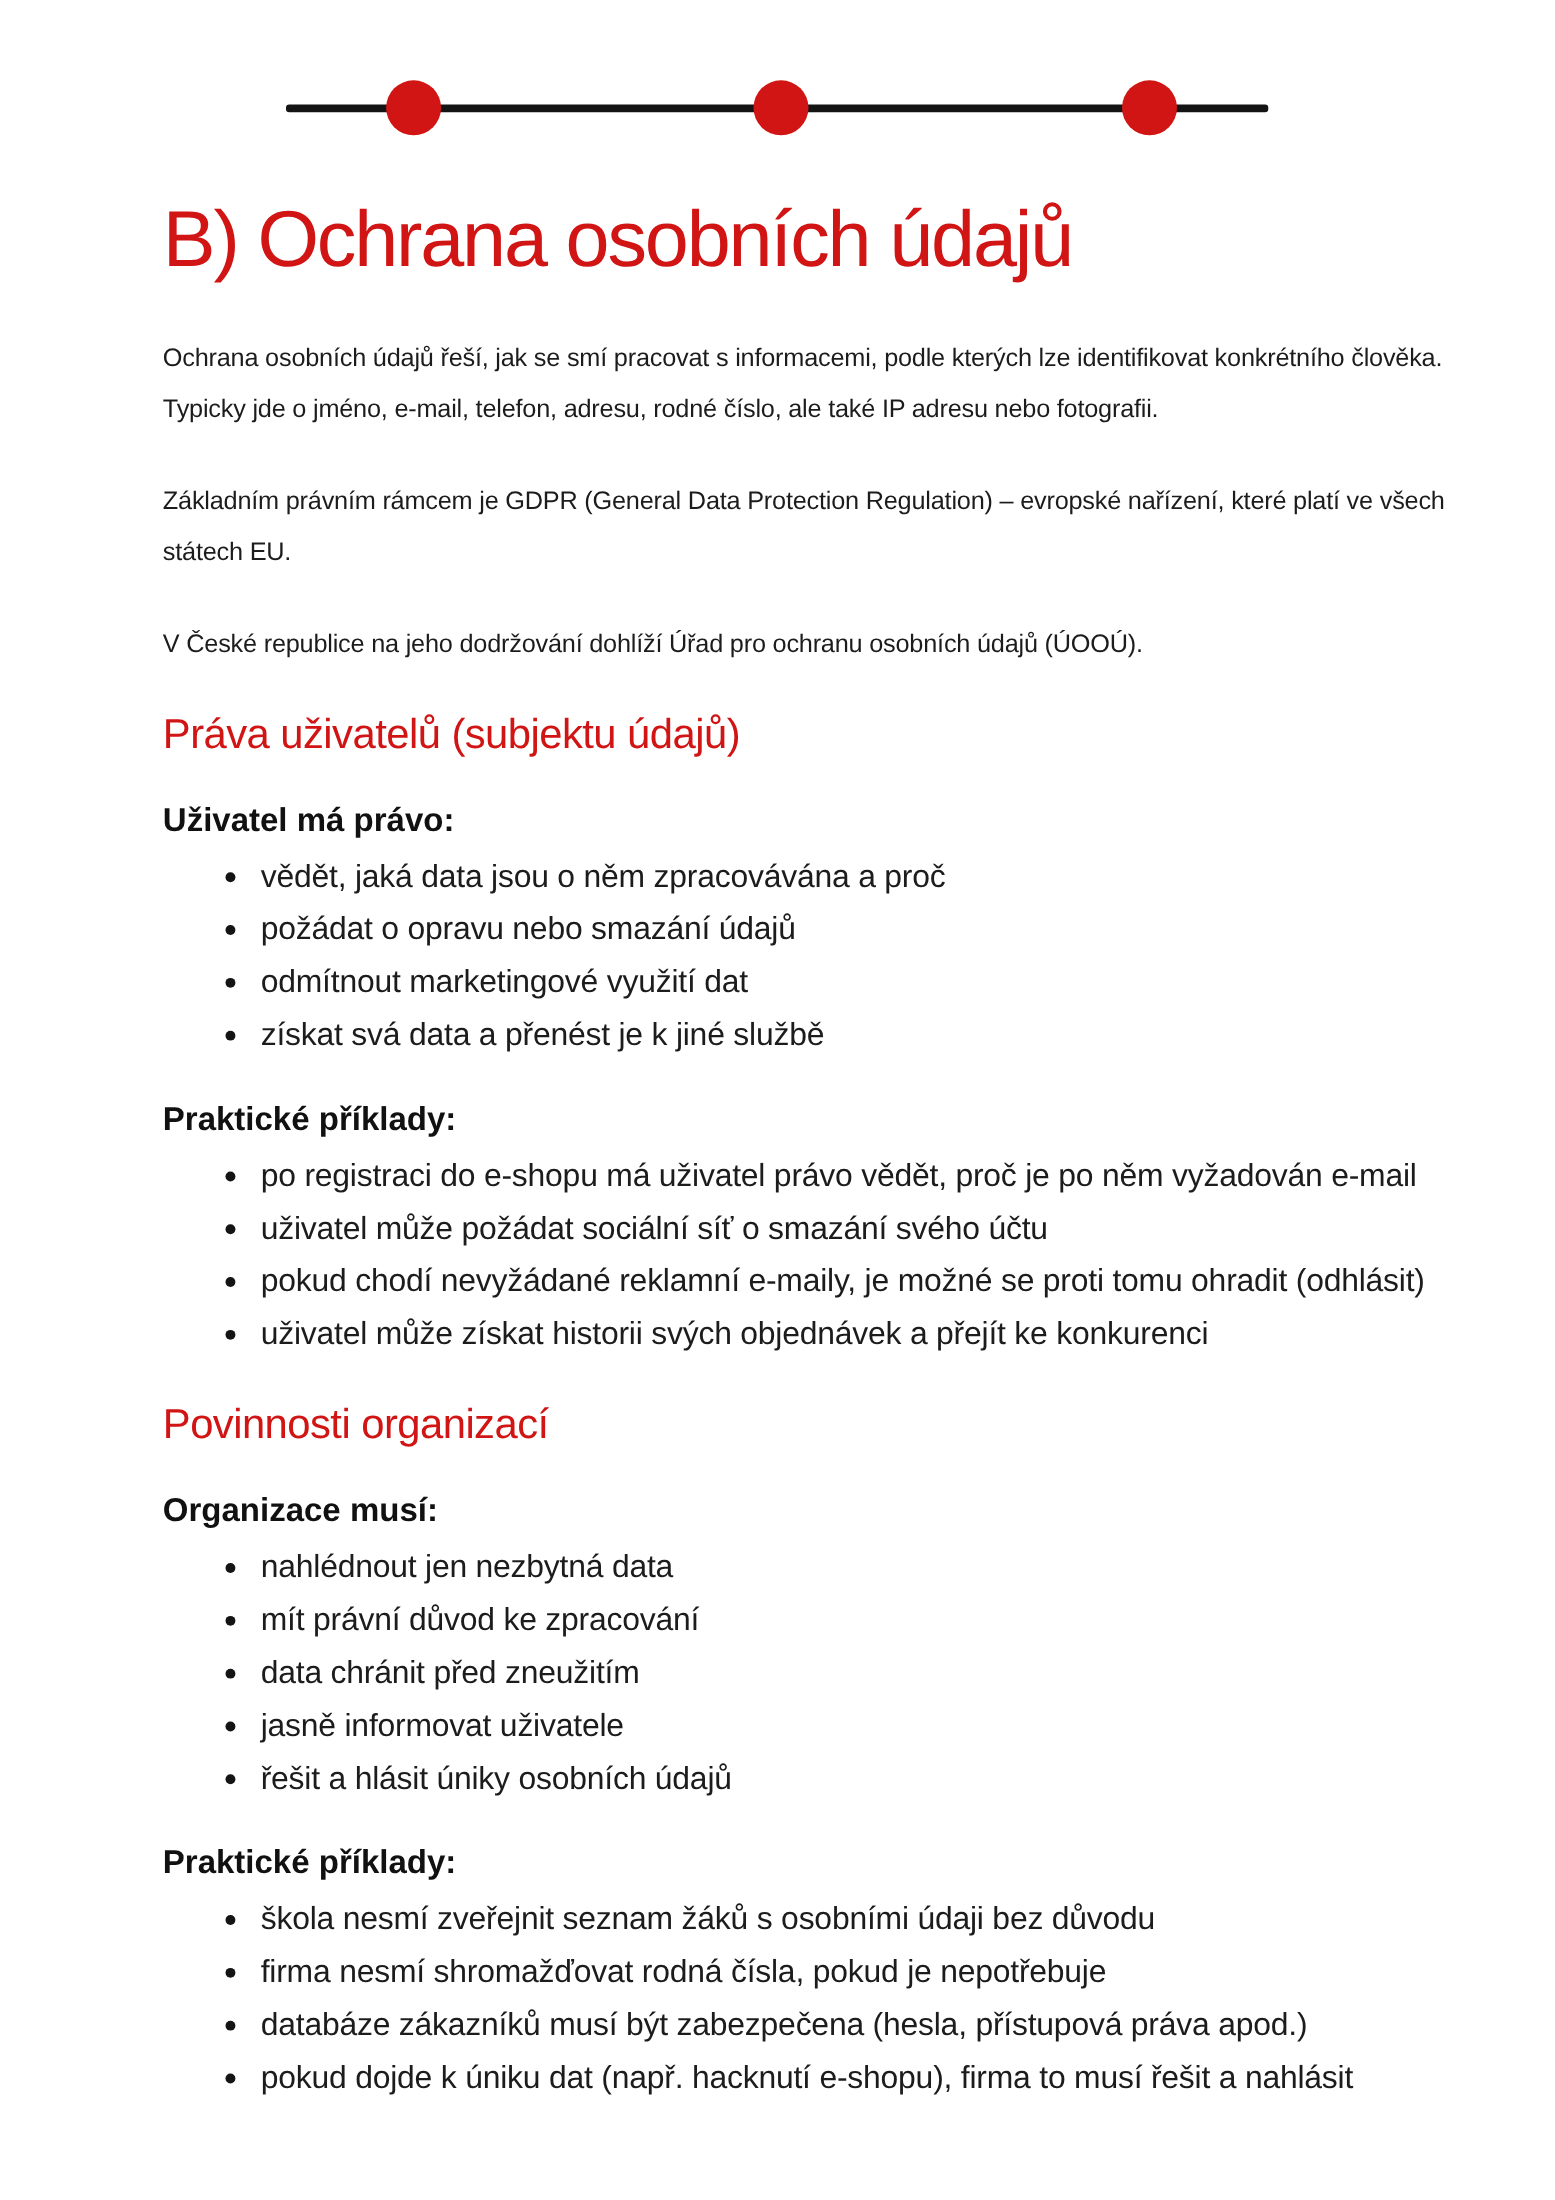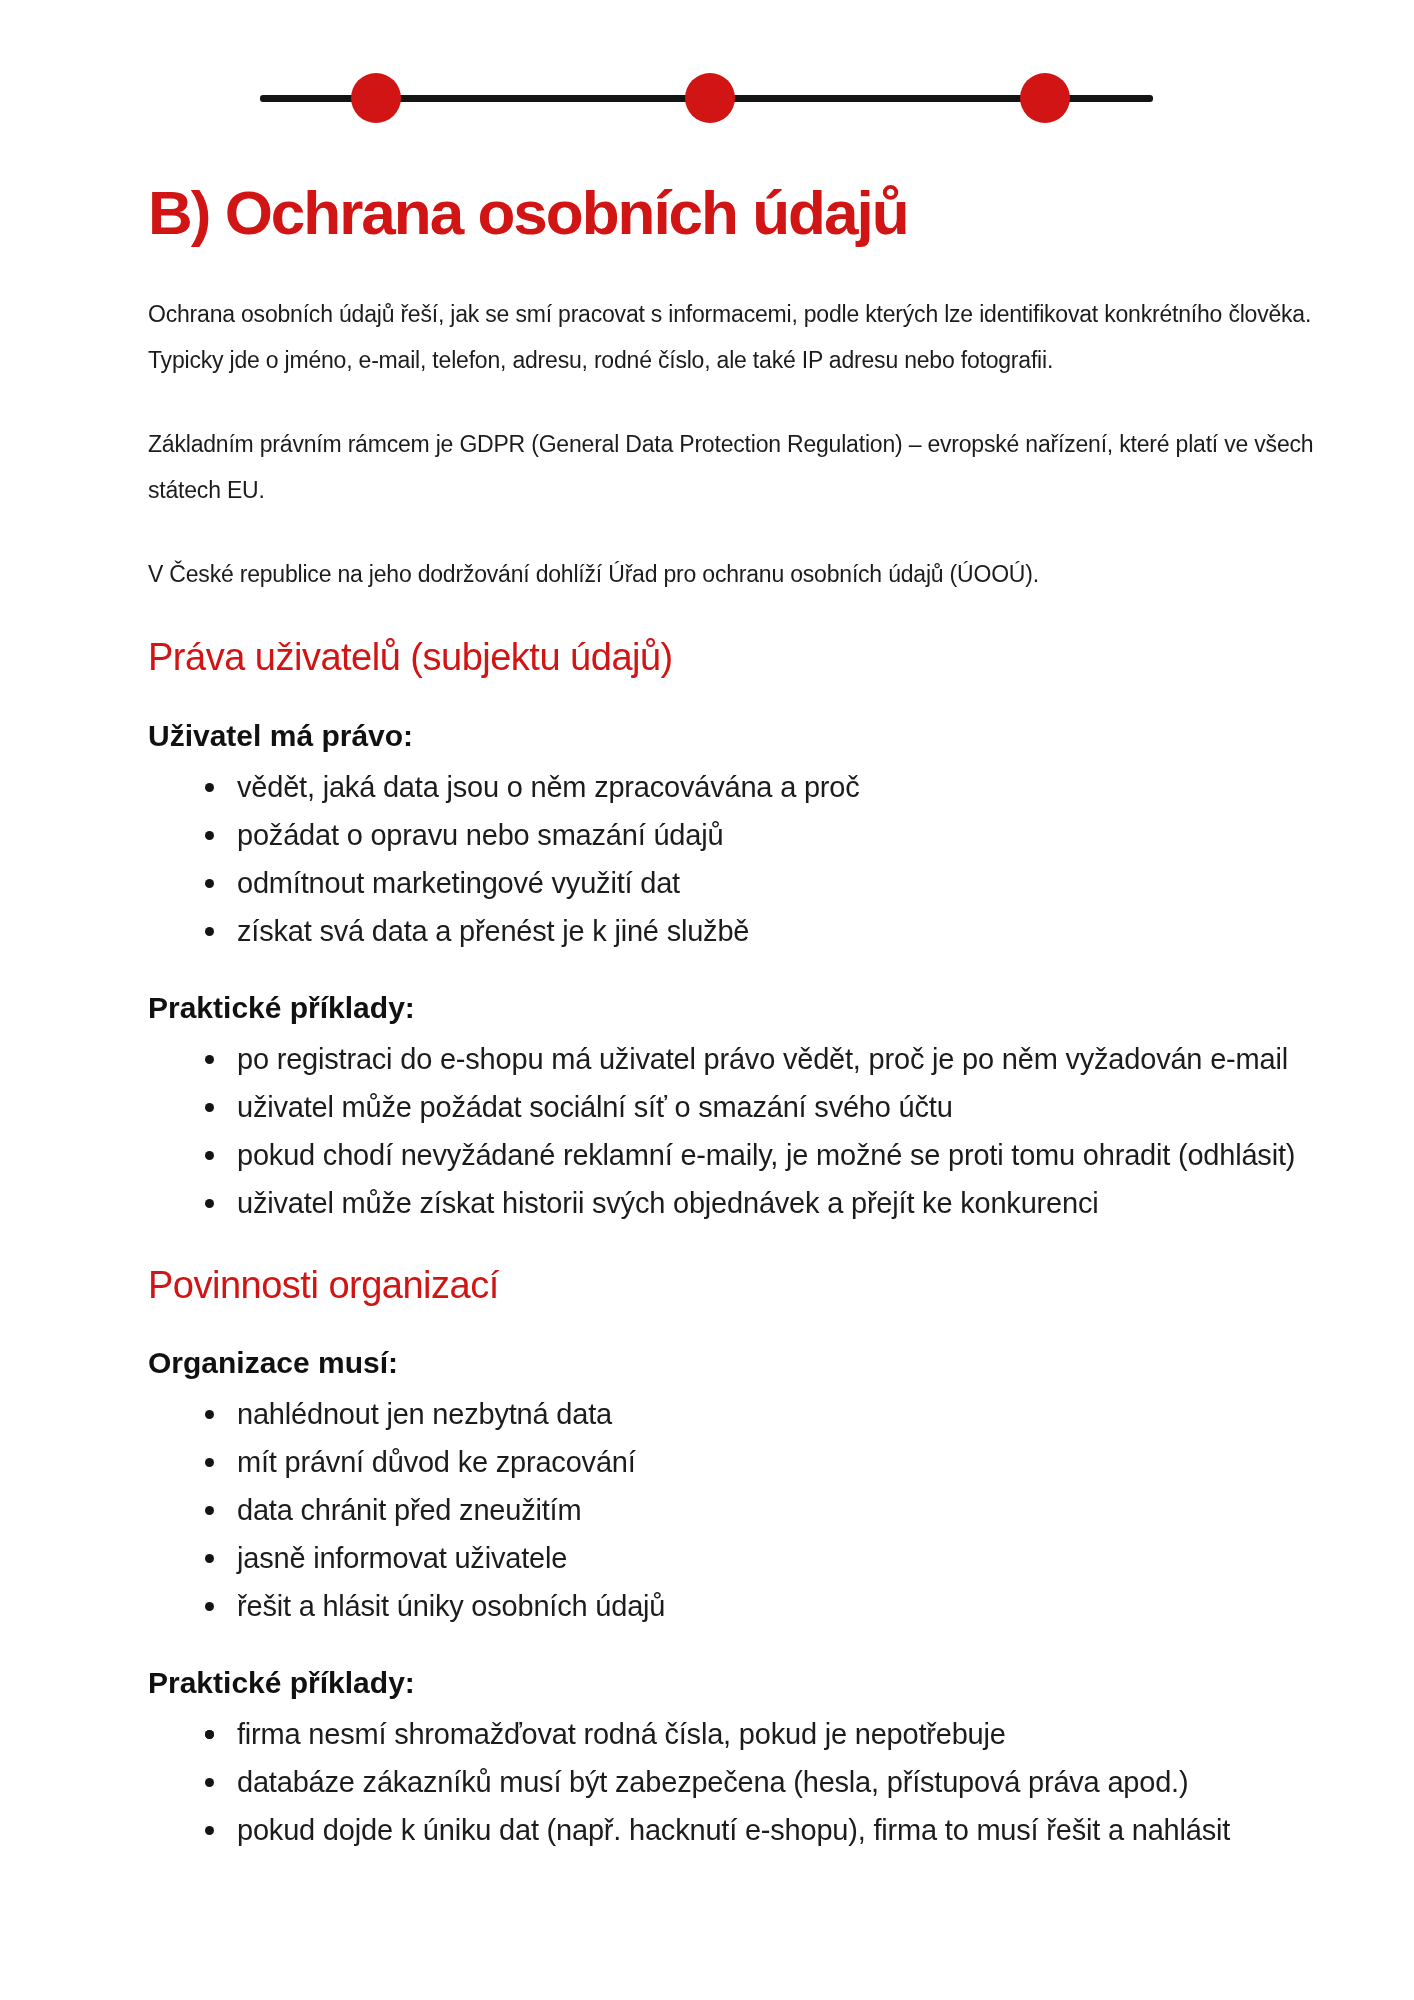--- a/index.html
+++ b/index.html
@@ -11,21 +11,21 @@
   }
   .page { width:1414px; height:2000px; padding:0 20px 0 148px; }
 
   
   .hdr { position:relative; margin:72px 0 0 112px; width:893px; height:52px; }
   .hdr .line { position:absolute; left:0; right:0; top:23px; height:7px; background:var(--rule); border-radius:3px; }
   .hdr .dot { position:absolute; top:1px; width:50px; height:50px; border-radius:50%; background:var(--accent); }
   .hdr .d1 { left:91px; } .hdr .d2 { left:425px; } .hdr .d3 { left:760px; }
 
   h1.title {
-    margin:56px 0 0 0; font-size:62px; line-height:1.08; font-weight:bold;
+    margin:56px 0 0 0; font-size:72px; line-height:1.08; font-weight:normal;
     color:var(--accent); letter-spacing:-2px;
   }
   p.intro {
     margin:38px 0 0 0; max-width:1200px;
     font-size:23px; line-height:46px; letter-spacing:-0.2px;
   }
   p.intro.first { margin-top:44px; }
 
   h2.sec {
     margin:38px 0 0 0; font-size:38px; line-height:1.2; font-weight:normal;
@@ -91,20 +91,20 @@
     <ul class="bullets">
       <li><span class="bdot"></span><span>nahlédnout jen nezbytná data</span></li>
       <li><span class="bdot"></span><span>mít právní důvod ke zpracování</span></li>
       <li><span class="bdot"></span><span>data chránit před zneužitím</span></li>
       <li><span class="bdot"></span><span>jasně informovat uživatele</span></li>
       <li><span class="bdot"></span><span>řešit a hlásit úniky osobních údajů</span></li>
     </ul>
 
     <div class="group-label">Praktické příklady:</div>
     <ul class="bullets">
-      <li><span class="bdot"></span></li>
+      <li><span class="bdot"></span><span>škola nesmí zveřejnit seznam žáků s osobními údaji bez důvodu</span></li>
       <li><span class="bdot"></span><span>firma nesmí shromažďovat rodná čísla, pokud je nepotřebuje</span></li>
       <li><span class="bdot"></span><span>databáze zákazníků musí být zabezpečena (hesla, přístupová práva apod.)</span></li>
       <li><span class="bdot"></span><span>pokud dojde k úniku dat (např. hacknutí e-shopu), firma to musí řešit a nahlásit</span></li>
     </ul>
   </section>
 
 </div>
 
 </body></html>

